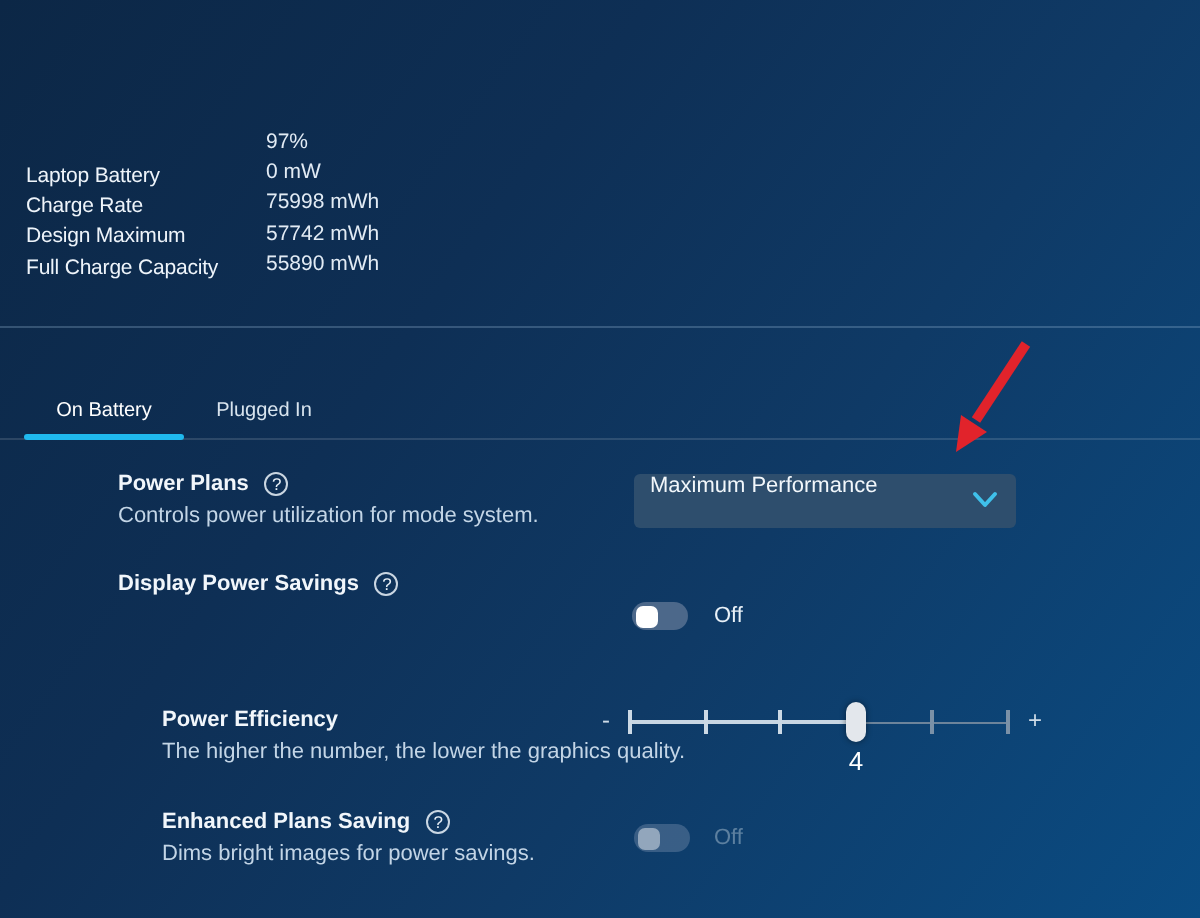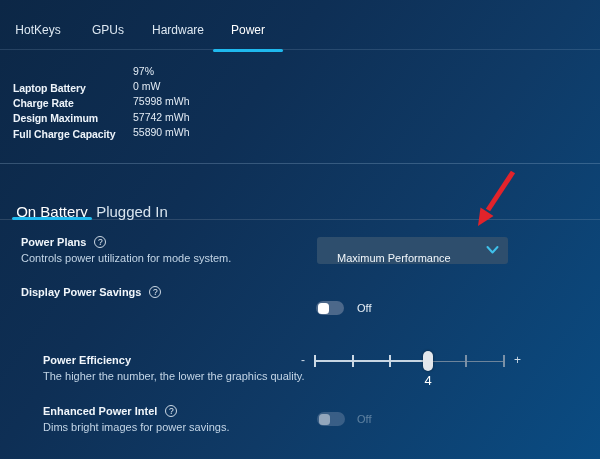--- a/index.html
+++ b/index.html
@@ -27,54 +27,54 @@
   }
   .tab.active { color:#ffffff; }
   .tab.active::after {
     content:""; position:absolute; left:0; bottom:-2px;
     width:100%; height:3px; background:#1fb9ee; border-radius:2px;
   }
 
   
   .battery { position:absolute; left:13px; top:63px; font-size:10.5px; }
   .b-row { height:15.3px; display:flex; align-items:center; position:relative; white-space:nowrap; }
-  .b-label { font-weight:bold; color:#eef4fa; letter-spacing:-0.1px;margin-top:34px; }
+  .b-label { font-weight:normal; color:#eef4fa; letter-spacing:-0.1px;margin-top:34px; }
   .b-value { position:absolute; left:120px; color:#e2ebf4; }
 
   .divider { position:absolute; left:0; right:0; top:163px; height:1px; background:rgba(157,190,220,0.28); }
 
   
   .subtabs-line { position:absolute; left:0; right:0; top:219px; height:1px; background:rgba(255,255,255,0.13); }
   .subtabs { position:absolute; left:12px; top:190px; height:30px; display:flex; z-index:2; }
   .subtab {
-    width:80px; position:relative; display:flex; align-items:flex-end; justify-content:center;
-    font-size:15px; color:#d8e4ee; cursor:default;
+    width:80px; position:relative; display:flex; align-items:center; justify-content:center;
+    font-size:10px; color:#d8e4ee; cursor:default;
   }
   .subtab.active { color:#ffffff; }
   .subtab.active::after {
     content:""; position:absolute; left:0; bottom:0; width:100%; height:3px;
     background:#1fb9ee; border-radius:2px;
   }
 
   
-  .setting-text { position:absolute; }
+  .setting-text { position:absolute;margin-left:38px; }
   .title-line { display:flex; align-items:center; gap:8px; }
   .setting-title { font-size:11px; font-weight:bold; color:#f1f6fb; white-space:nowrap; }
   .help-icon {
     width:12px; height:12px; border:1px solid rgba(235,243,250,0.85); border-radius:50%;
     font-size:8.5px; color:#e9f1f8; display:flex; align-items:center; justify-content:center;
     flex:0 0 auto;
   }
   .setting-desc { font-size:11px; color:#c3d5e6; margin-top:3px; line-height:14.5px; }
 
   
   .dropdown {
     position:absolute; left:317px; top:237px; width:191px; height:27px;
     background:#2e4e6d; border-radius:3px;
-    display:flex; align-items:flex-end; padding-left:20px;
+    display:flex; align-items:flex-start; padding-left:8px;
     font-size:11px; color:#f2f7fb; cursor:default;
   }
   .dropdown .chev { position:absolute; right:9px; top:8px; }
 
   
   .toggle { position:absolute; width:28px; height:14px; border-radius:7.5px; background:#4c688a; }
   .toggle .knob { position:absolute; left:1.5px; top:1.5px; width:11.5px; height:11px; border-radius:3.5px; background:#ffffff; }
   .toggle-label { position:absolute; font-size:11px; color:#e8f0f7; line-height:14px; }
   .toggle.disabled { background:rgba(122,146,176,0.4); }
   .toggle.disabled .knob { background:rgba(255,255,255,0.45); }
@@ -95,34 +95,20 @@
   .s-value { position:absolute; left:119px; top:24px; width:18px; text-align:center; font-size:13px; color:#ffffff; }
 
   
   .arrow-overlay { position:absolute; left:0; top:0; z-index:10; pointer-events:none; }
 </style>
 </head>
 <body>
 
 <div class="screen">
 
-  <nav class="tabs-bar">
-    <div class="tab">
-        <span>HotKeys</span>
-      </div>
-    <div class="tab">
-        <span>GPUs</span>
-      </div>
-    <div class="tab">
-        <span>Hardware</span>
-      </div>
-    <div class="tab active">
-        <span>Power</span>
-      </div>
-  </nav>
 
   <section class="battery">
     <div class="b-row">
       <span class="b-label">Laptop Battery</span>
       <span class="b-value">97%</span>
     </div>
     <div class="b-row">
       <span class="b-label">Charge Rate</span>
       <span class="b-value">0 mW</span>
     </div>
@@ -194,21 +180,21 @@
     <div class="s-tick dim" style="left:127px;"></div>
     <div class="s-tick dim" style="left:165px;"></div>
     <div class="s-tick dim" style="left:203px;"></div>
     <div class="s-handle"></div>
     <span class="s-value">4</span>
     <span class="s-plus">+</span>
   </div>
 
   <div class="setting-text" style="left:43px; top:405px;">
     <div class="title-line">
-      <span class="setting-title">Enhanced Power Intel</span>
+      <span class="setting-title">Enhanced Plans Saving</span>
       <span class="help-icon">?</span>
     </div>
     <div class="setting-desc">Dims bright images for power savings.</div>
   </div>
   <div class="toggle disabled" style="left:317px; top:412px;">
     <div class="knob"></div>
   </div>
   <span class="toggle-label dim" style="left:357px; top:412px;">Off</span>
 
   <svg class="arrow-overlay" width="600" height="459" viewBox="0 0 600 459">

